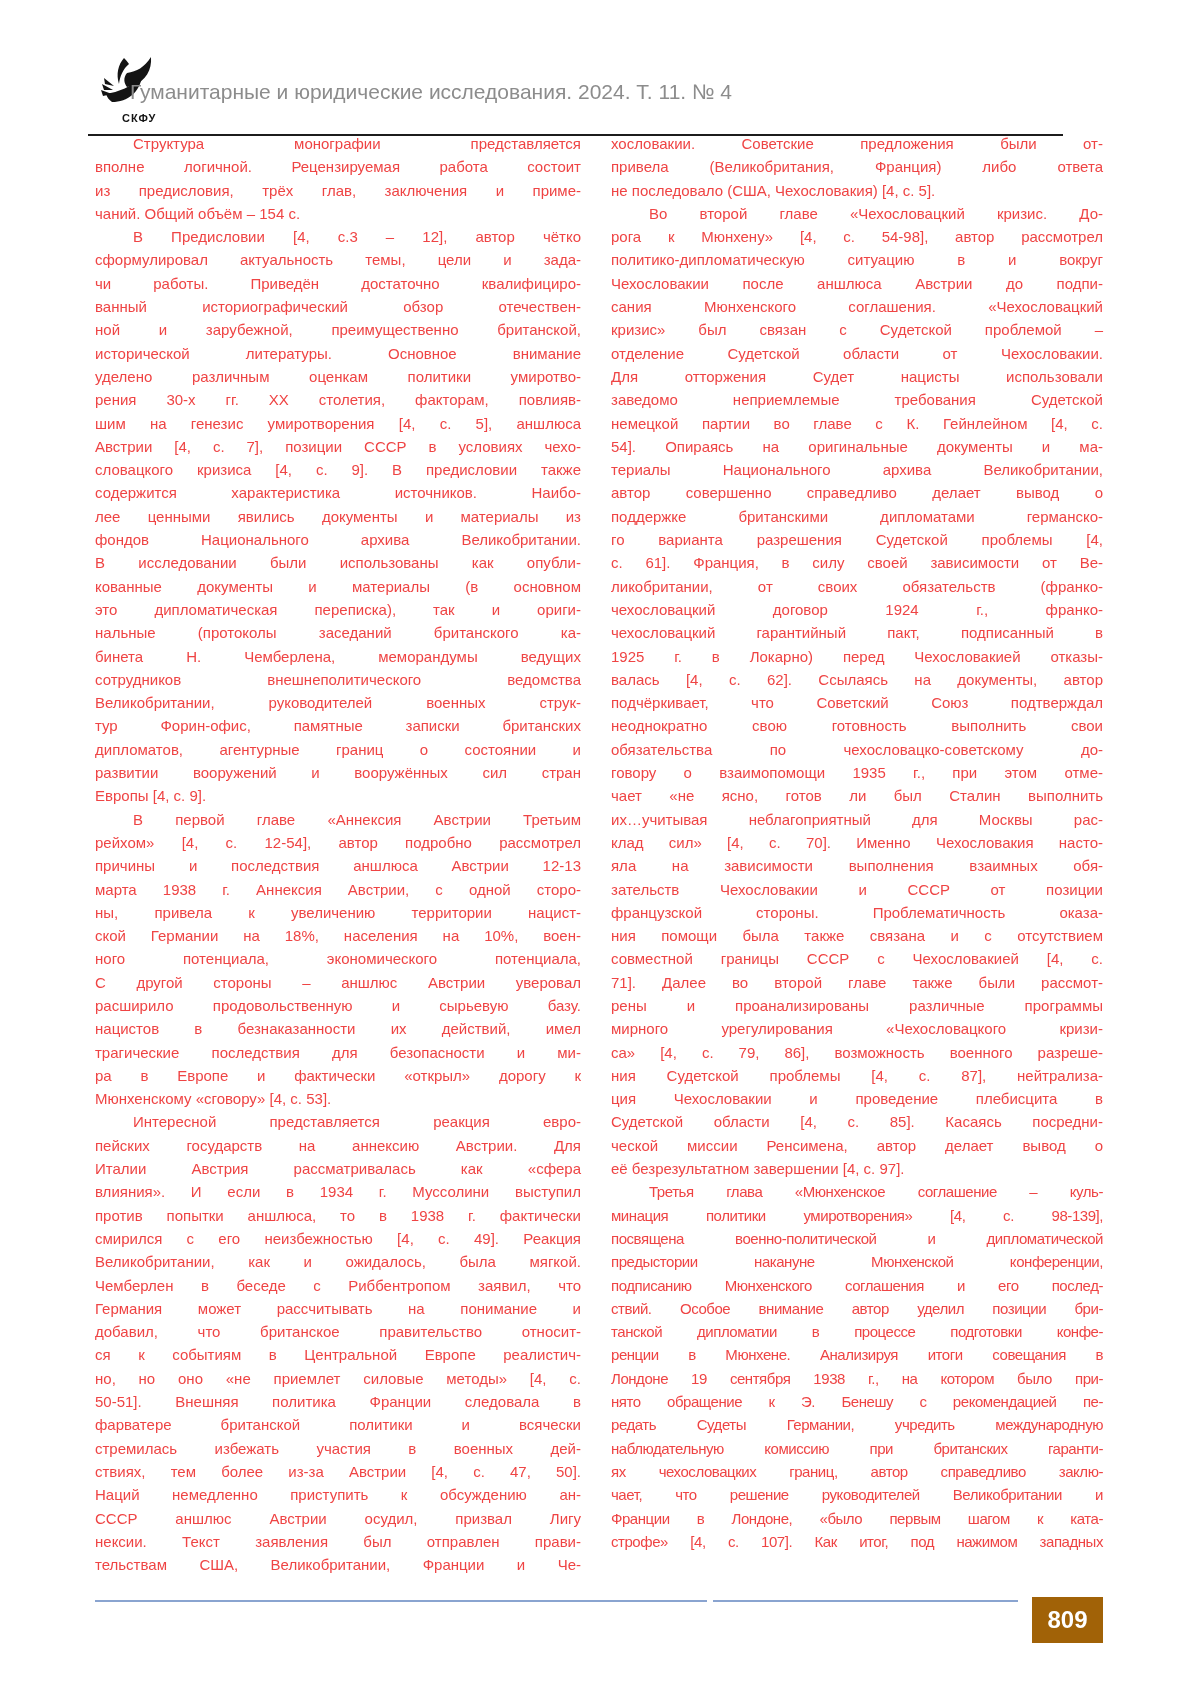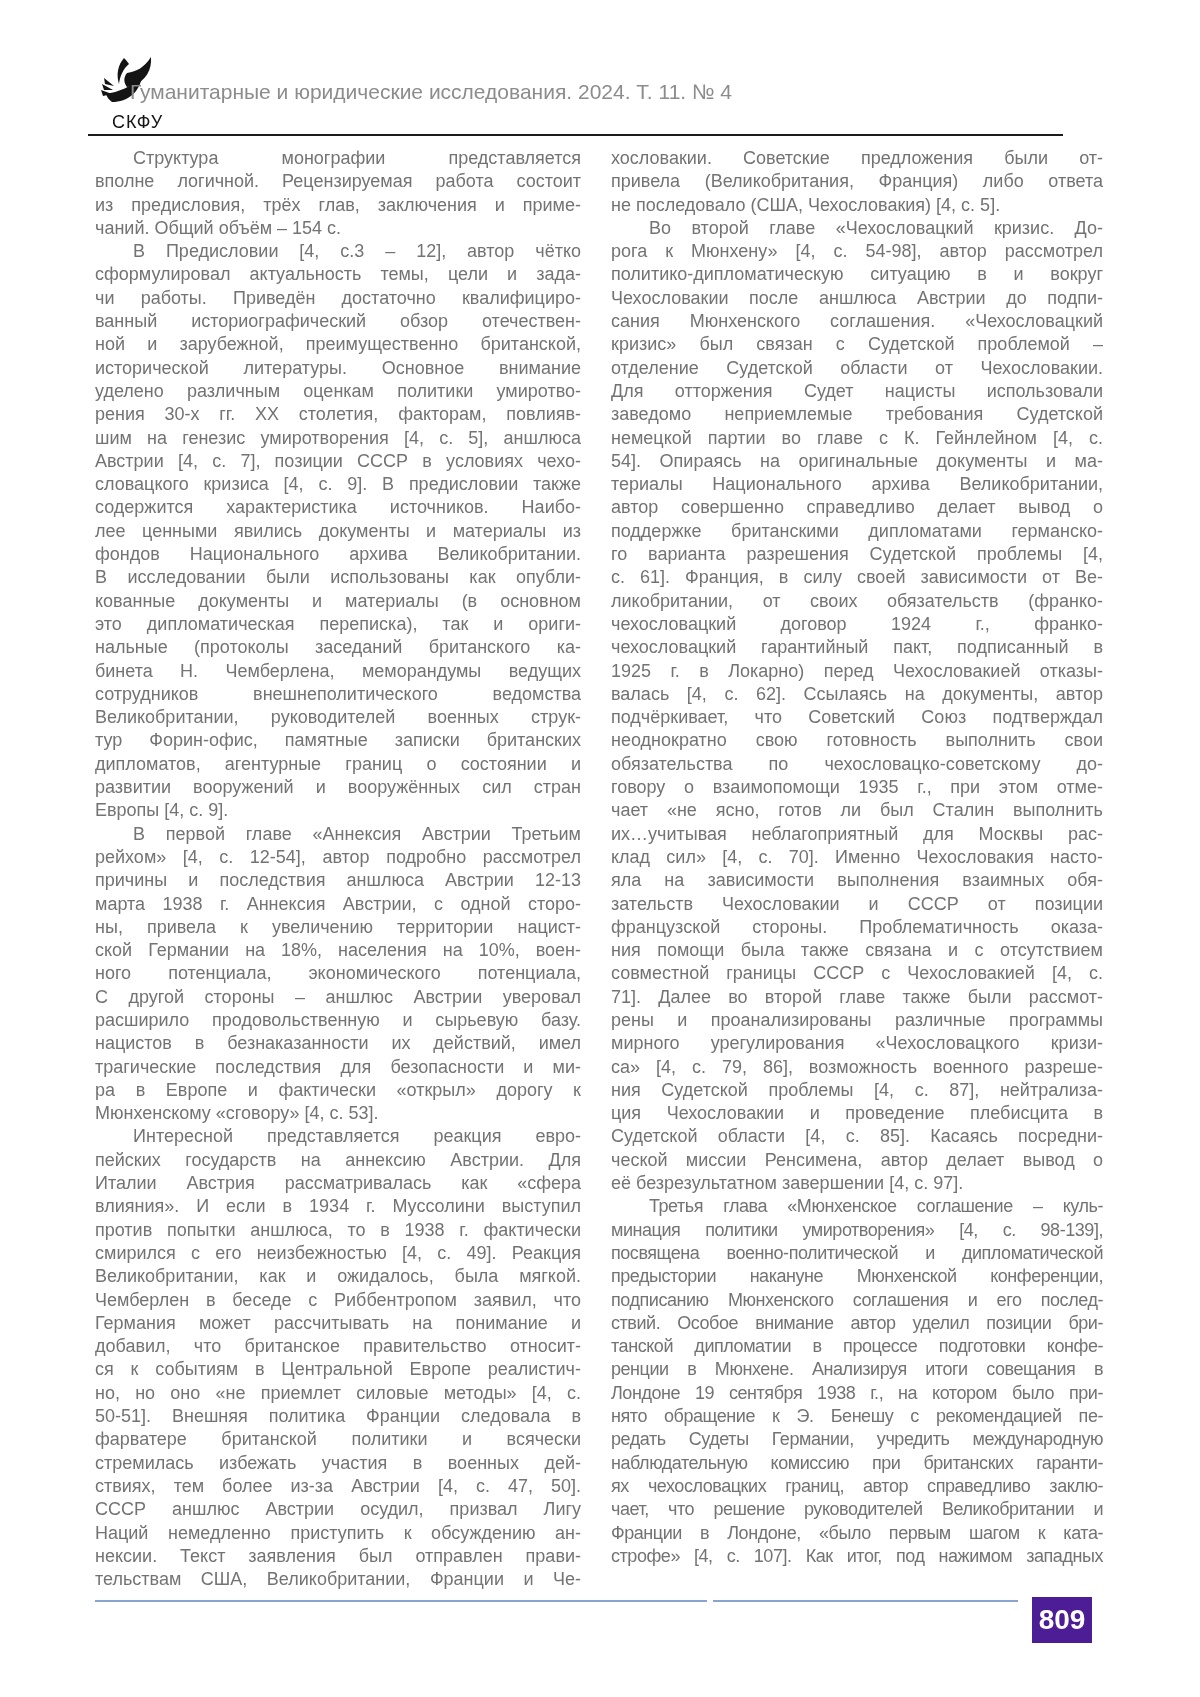--- a/index.html
+++ b/index.html
@@ -4,47 +4,47 @@
 <style>
   html,body{margin:0;padding:0;background:#ffffff;}
   .page{
     position:relative;width:1200px;height:1697px;background:#ffffff;overflow:hidden;
     font-family:"Liberation Sans",sans-serif;color:#1b1b1b;
   }
   
   .logo{position:absolute;left:88px;top:54px;width:96px;height:84px;}
   .logo svg{position:absolute;left:6px;top:2px;}
   .logo-text{
-    position:absolute;left:24px;top:58px;font-size:18px;font-weight:normal;
+    position:absolute;left:34px;top:58px;font-size:11px;font-weight:bold;
     letter-spacing:1px;color:#141414;
   }
   .journal-title{
     position:absolute;left:130px;top:80px;width:1000px;
     font-size:21px;color:#8c8c8c;
   }
   .header-rule{position:absolute;left:88px;top:134px;width:975px;height:2px;background:#1c1c1c;}
   
   .col{
-    position:absolute;top:147px;font-size:18px;line-height:23.3px;
-    text-align:justify;color:#737373;
+    position:absolute;top:132px;font-size:15px;line-height:23.3px;
+    text-align:justify;color:#ef4444;
   }
   #col-left{left:95px;width:486px;}
   #col-right{left:611px;width:492px;}
   .para{margin:0;padding:0;}
   .line{text-align:justify;text-align-last:justify;}
   .line.first{text-indent:38px;}
   .line.last{text-align-last:left;}
   .para.tight .line{letter-spacing:-0.45px;}
   
   .footer-rule{position:absolute;top:1600px;height:2px;background:#8aa4d0;}
   #footer-rule-left{left:95px;width:612px;}
   #footer-rule-right{left:713px;width:305px;}
   .page-number{
-    position:absolute;left:1032px;top:1597px;width:60px;height:46px;background:#4c1d95;
-    color:#ffffff;font-weight:bold;font-size:28px;display:flex;align-items:center;justify-content:center;
+    position:absolute;left:1032px;top:1597px;width:71px;height:46px;background:#a16207;
+    color:#ffffff;font-weight:bold;font-size:24px;display:flex;align-items:center;justify-content:center;
   }
 </style>
 </head>
 <body>
 
 <div class="page">
 
   <header>
     <div class="logo">
       <svg width="62" height="62" viewBox="0 0 62 62" aria-hidden="true">
@@ -123,22 +123,22 @@
           <div class="line">Великобритании, как и ожидалось, была мягкой.</div>
           <div class="line">Чемберлен в беседе с Риббентропом заявил, что</div>
           <div class="line">Германия может рассчитывать на понимание и</div>
           <div class="line">добавил, что британское правительство относит-</div>
           <div class="line">ся к событиям в Центральной Европе реалистич-</div>
           <div class="line">но, но оно «не приемлет силовые методы» [4, с.</div>
           <div class="line">50-51]. Внешняя политика Франции следовала в</div>
           <div class="line">фарватере британской политики и всячески</div>
           <div class="line">стремилась избежать участия в военных дей-</div>
           <div class="line">ствиях, тем более из-за Австрии [4, с. 47, 50].</div>
+          <div class="line">Наций немедленно приступить к обсуждению ан-</div>
           <div class="line">СССР аншлюс Австрии осудил, призвал Лигу</div>
-          <div class="line">Наций немедленно приступить к обсуждению ан-</div>
           <div class="line">нексии. Текст заявления был отправлен прави-</div>
           <div class="line">тельствам США, Великобритании, Франции и Че-</div>
         </div>
       </div>
     <div class="col" id="col-right">
         <div class="para">
           <div class="line">хословакии. Советские предложения были от-</div>
           <div class="line">привела (Великобритания, Франция) либо ответа</div>
           <div class="line last">не последовало (США, Чехословакия) [4, с. 5].</div>
         </div>

